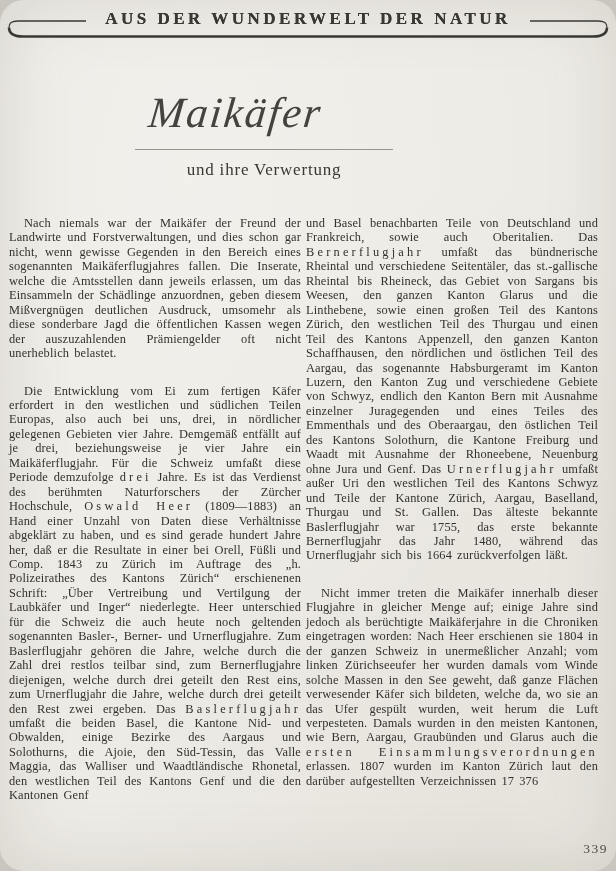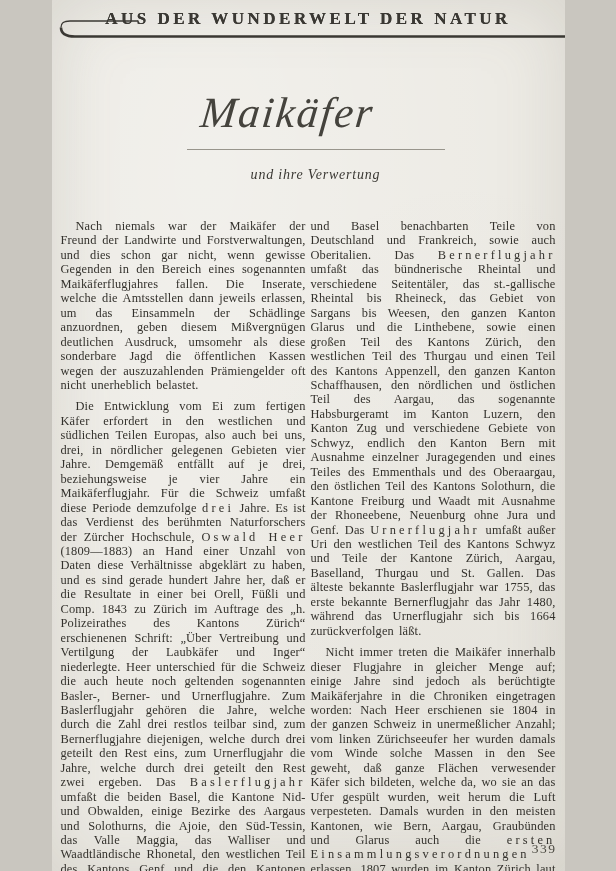--- a/index.html
+++ b/index.html
@@ -1,27 +1,28 @@
 <!DOCTYPE html>
 <html lang="de"><head>
 <meta charset="utf-8">
 <style>
   html,body{margin:0;padding:0;background:#c9c6bf;}
   .page{
     position:relative;
-    width:513px;height:871px;
+    width:616px;height:871px;
     margin:0 auto;
     background:#edebe5;
     background-image:
       radial-gradient(ellipse at 30% 20%, rgba(255,255,255,0.25), rgba(255,255,255,0) 60%),
       radial-gradient(ellipse at 80% 90%, rgba(150,140,120,0.08), rgba(150,140,120,0) 55%);
     box-shadow: inset 0 0 70px rgba(110,105,90,0.18);
     overflow:hidden;
     font-family:"Liberation Serif", serif;
     color:#33312c;
+    border-radius:24px;
   }
   
   .hdr{position:relative;height:46px;}
   .hdr svg{position:absolute;top:0;left:0;}
   .hdr-title{
     position:absolute;top:9px;left:0;width:100%;
     text-align:center;
     font-weight:bold;font-size:17px;letter-spacing:3.5px;
     color:#3a3833;
     text-shadow:0 0 0.4px #3a3833;
@@ -37,40 +38,40 @@
     color:#45433d;
     transform:skewX(-6deg);
     transform-origin:left bottom;
   }
   .title-rule{
     width:258px;height:0;
     margin:11px 0 0 135px;
     border-top:1px solid #98958c;
   }
   .subtitle{
-    width:258px;margin:17px 0 0 135px;
+    width:258px;margin:10px 0 0 135px;
     text-align:center;
-    font-style:italic;font-size:14px;letter-spacing:0.8px;
+    font-size:17px;letter-spacing:0.8px;
     color:#3a3833;
   }
   
   .columns{
     display:flex;gap:5px;
     padding:0 9px;
     margin-top:36px;
   }
   .col{width:292px;}
   .col p{
     margin:0;
     text-align:justify;
     font-size:12.4px;line-height:14.45px;
     word-spacing:1.8px;letter-spacing:0.15px;
     color:#33312c;
   }
-  .col p + p{margin-top:7px;}
+  .col p + p{margin-top:23px;}
   .col p.indent{text-indent:15px;}
   .sp{letter-spacing:3.2px;}
   
   .page-number{
     position:absolute;right:8px;top:841px;
     font-size:13.5px;letter-spacing:1.5px;
     color:#4c4a42;
   }
 </style>
 </head>

